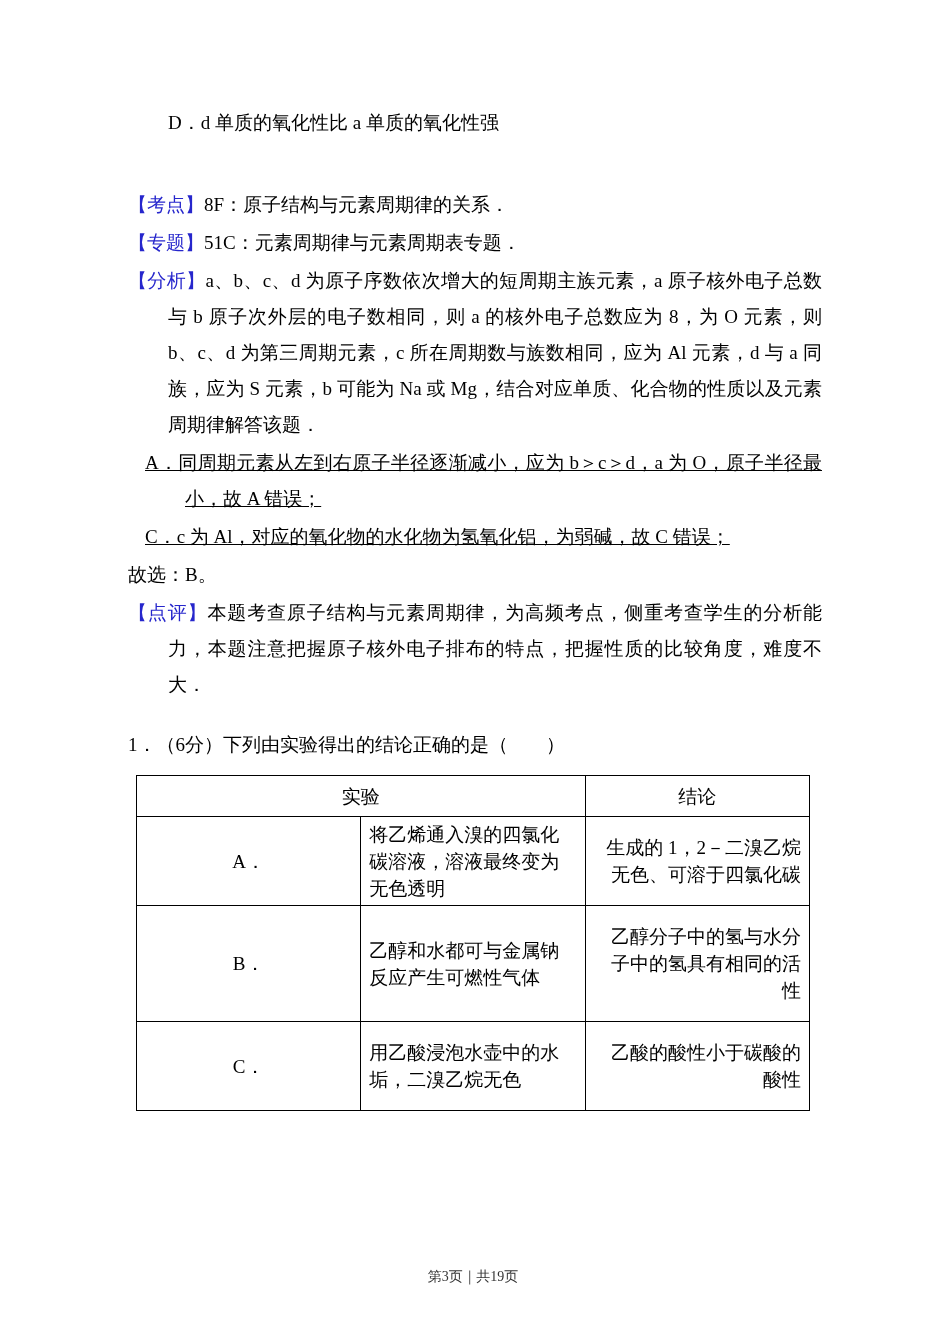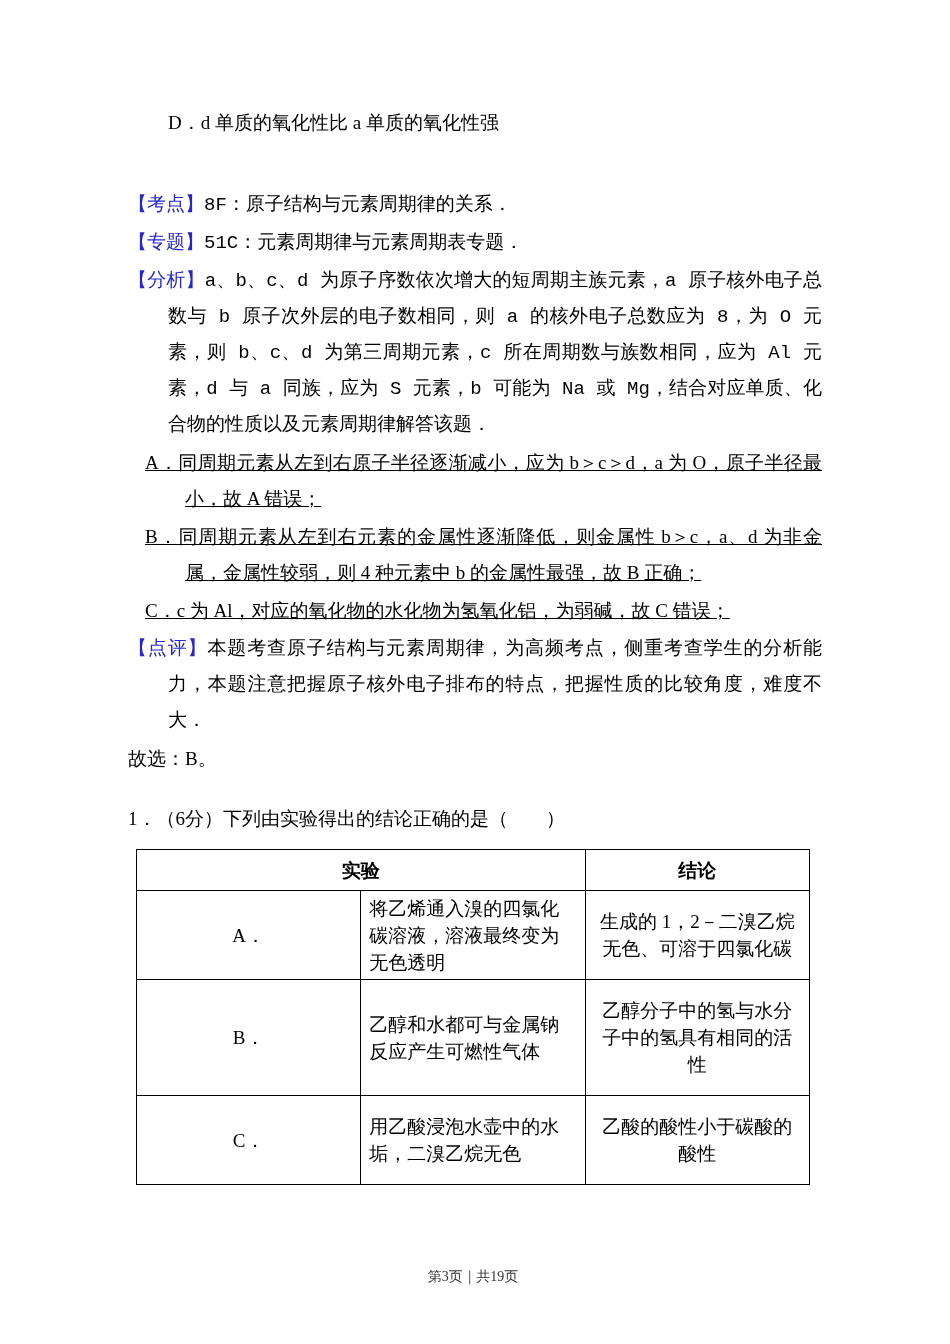--- a/index.html
+++ b/index.html
@@ -21,21 +21,20 @@
     overflow: hidden;
   }
   .para {
     margin: 0;
     text-align: justify;
   }
   .hang {
     padding-left: 40px;
     text-indent: -40px;
     margin-bottom: 2px;
-    font-family: Liberation Mono, monospace;
   }
   .blue {
     color: #2626cc;
   }
   .opt-d-line {
     margin: 0 0 46px 40px;
   }
   .opt {
     margin: 2px 0 2px 17px;
     padding-left: 40px;
@@ -60,35 +59,34 @@
   table.qtable td {
     border: 1px solid #000000;
     font-weight: normal;
     line-height: 27px;
     vertical-align: middle;
   }
   table.qtable th {
     height: 36px;
     text-align: center;
     padding: 2px 4px;
-    font-weight: bold;
   }
   td.cell-letter {
     width: 47px;
     text-align: center;
     padding: 4px 2px;
   }
   td.cell-exp {
     width: 355px;
     text-align: left;
     padding: 2px 8px;
   }
   td.cell-con {
     width: 272px;
-    text-align: center;
+    text-align: right;
     padding: 17px 8px;
   }
   .footer {
     position: absolute;
     left: 0;
     right: 4px;
     bottom: 58px;
     text-align: center;
     font-size: 14px;
     color: #333333;
@@ -103,26 +101,25 @@
   <p class="para opt-d-line">D．d 单质的氧化性比 a 单质的氧化性强</p>
 
   <p class="para hang"><span class="blue">【考点】</span><span>8F：原子结构与元素周期律的关系．</span></p>
 
   <p class="para hang"><span class="blue">【专题】</span><span>51C：元素周期律与元素周期表专题．</span></p>
 
   <p class="para hang"><span class="blue">【分析】</span><span>a、b、c、d 为原子序数依次增大的短周期主族元素，a 原子核外电子总数与 b 原子次外层的电子数相同，则 a 的核外电子总数应为 8，为 O 元素，则 b、c、d 为第三周期元素，c 所在周期数与族数相同，应为 Al 元素，d 与 a 同族，应为 S 元素，b 可能为 Na 或 Mg，结合对应单质、化合物的性质以及元素周期律解答该题．</span></p>
 
 
   <p class="para opt">A．同周期元素从左到右原子半径逐渐减小，应为 b＞c＞d，a 为 O，原子半径最小，故 A 错误；</p>
-  <p class="para opt">B．同周期元素从左到右元素的金属性逐渐降低，则金属性 b＞c，a、d 为非金属，金属性较弱，则 4 种元素中 b 的金属性最强，故 B 正确；</p>
   <p class="para opt">C．c 为 Al，对应的氧化物的水化物为氢氧化铝，为弱碱，故 C 错误；</p>
 
+  <p class="para guxuan">故选：B。</p>
+
   <p class="para hang"><span class="blue">【点评】</span><span>本题考查原子结构与元素周期律，为高频考点，侧重考查学生的分析能力，本题注意把握原子核外电子排布的特点，把握性质的比较角度，难度不大．</span></p>
-
-  <p class="para guxuan">故选：B。</p>
 
   <p class="para question4">1．（6分）下列由实验得出的结论正确的是（　　）</p>
 
   <table class="qtable">
     <tbody>
       <tr>
         <th colspan="2">实验</th>
         <th>结论</th>
       </tr>
       <tr>

